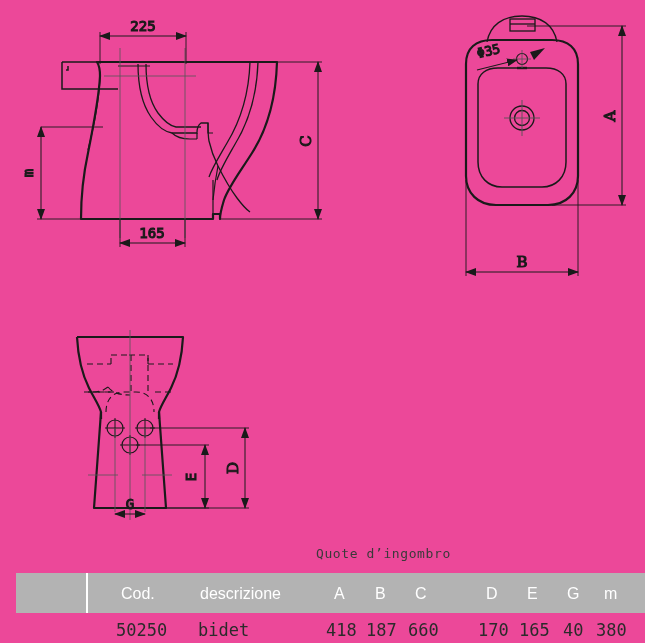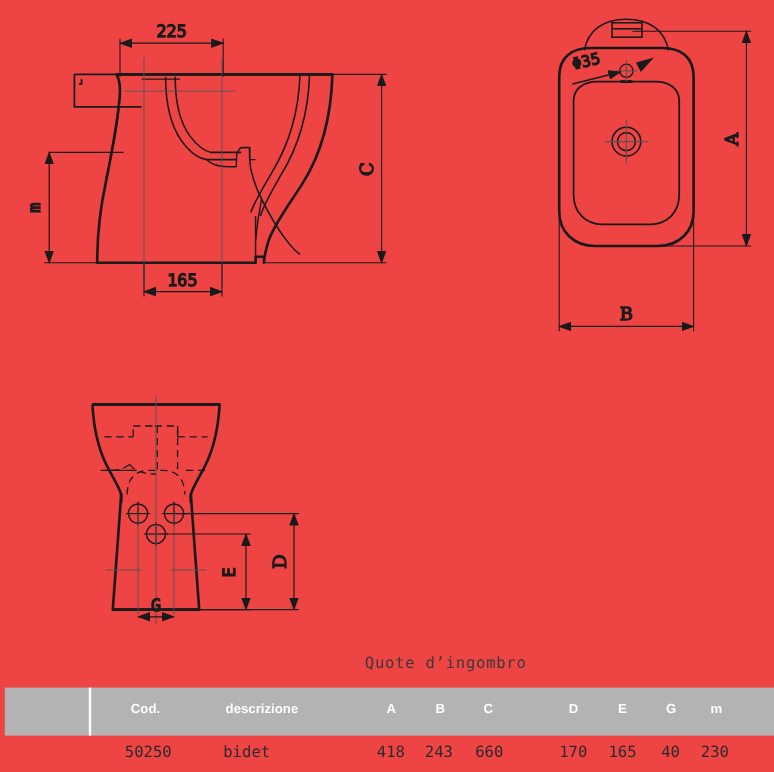--- a/index.html
+++ b/index.html
@@ -11,31 +11,31 @@
   body {
     font-family: "DejaVu Sans", sans-serif;
     width: 645px;
     height: 643px;
     overflow: hidden;
   }
   #page {
     position: relative;
     width: 645px;
     height: 643px;
-    background: #ef4444;
+    background: #ec4899;
   }
   #drawing-svg {
     position: absolute;
     left: 0;
     top: 0;
   }
   
   #spec-table {
     position: absolute;
-    left: 4px;
+    left: 16px;
     top: 540px;
     width: 537px;
     height: 103px;
     padding-left: 44px;
   }
   .group-titles {
     position: absolute;
     left: 0;
     top: 0;
     width: 645px;
@@ -63,30 +63,30 @@
     left: 70px;
     top: 33px;
     width: 2px;
     height: 40px;
     background: #ffffff;
   }
   .header-cell {
     position: absolute;
     top: 45px;
     font-family: "Liberation Sans", sans-serif;
-    font-size: 11px;
-    font-weight: bold;
+    font-size: 16px;
+    font-weight: normal;
     color: #ffffff;
     white-space: nowrap;
   }
   .value-cell {
     position: absolute;
     top: 80px;
     font-family: "DejaVu Sans Mono", monospace;
-    font-size: 13px;
+    font-size: 17px;
     color: #2b2b2b;
     white-space: nowrap;
   }
   .dim-text {
     font-family: "DejaVu Sans Mono", monospace;
     fill: #1a1a1a;
   }
   .letter-text {
     font-family: "DejaVu Serif", serif;
     fill: #1a1a1a;
@@ -347,21 +347,21 @@
     <div class="header-cell" style="left:399px">C</div>
     <div class="header-cell" style="left:470px">D</div>
     <div class="header-cell" style="left:511px">E</div>
     <div class="header-cell" style="left:551px">G</div>
     <div class="header-cell" style="left:588px">m</div>
 
     <div>
       <div class="value-cell" style="left:100px">50250</div>
       <div class="value-cell" style="left:182px">bidet</div>
       <div class="value-cell" style="left:310px">418</div>
-      <div class="value-cell" style="left:350px">243</div>
+      <div class="value-cell" style="left:350px">187</div>
       <div class="value-cell" style="left:392px">660</div>
       <div class="value-cell" style="left:462px">170</div>
       <div class="value-cell" style="left:503px">165</div>
       <div class="value-cell" style="left:547px">40</div>
-      <div class="value-cell" style="left:580px">230</div>
+      <div class="value-cell" style="left:580px">380</div>
     </div>
   </div>
 </div>
 
 </body></html>

